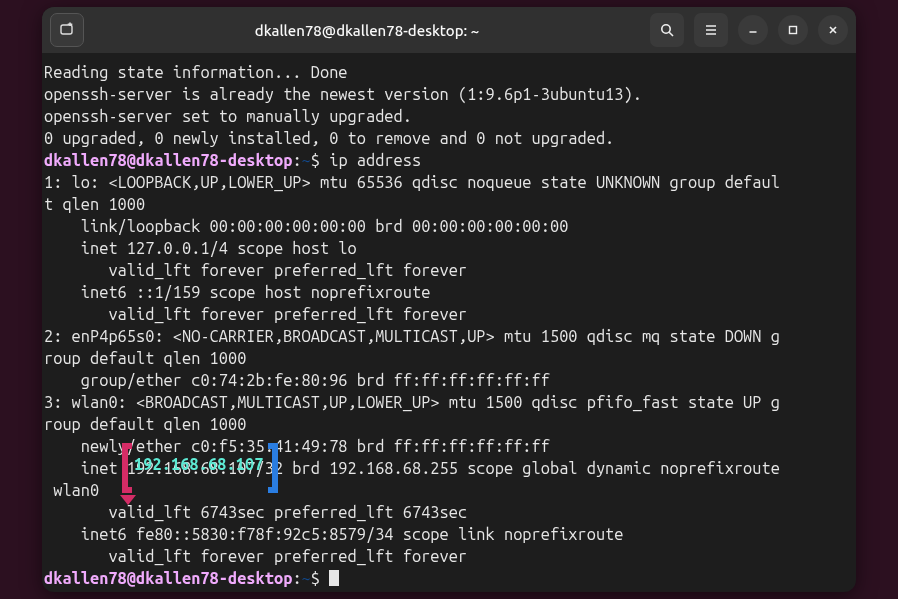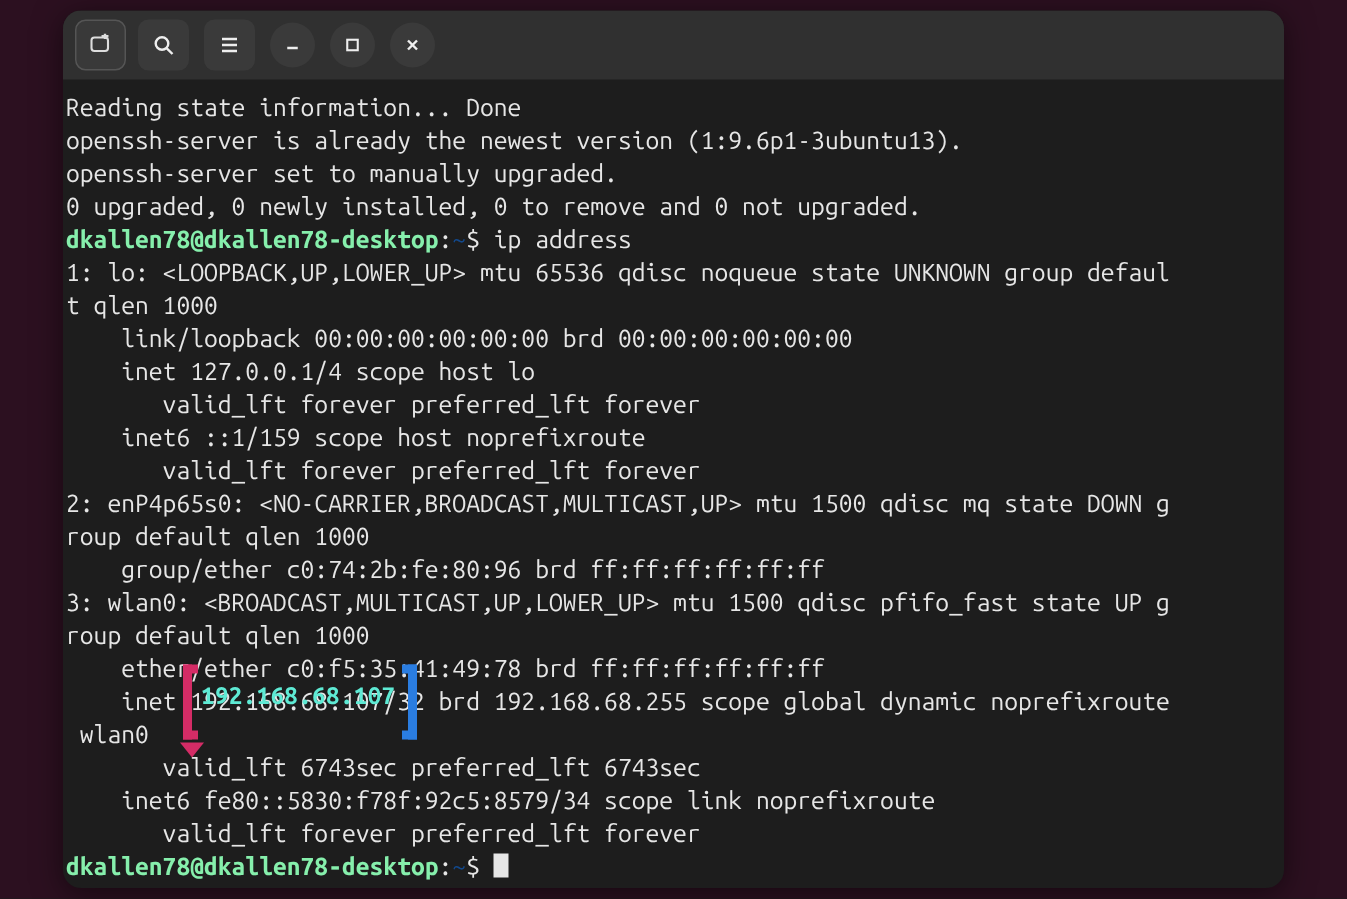--- a/index.html
+++ b/index.html
@@ -69,21 +69,21 @@
     }
     .terminal {
       padding: 8px 2px 2px 2px;
       color: #e6e6e6;
       font-family: 'Ubuntu Mono', 'DejaVu Sans Mono', monospace;
       font-size: 16.4px;
       line-height: 22px;
       white-space: pre;
       letter-spacing: 0.02px;
     }
-    .prompt-user { color: #86efac; font-weight: bold; }
+    .prompt-user { color: #f0abfc; font-weight: bold; }
     .prompt-colon { color: #e6e6e6; }
     .prompt-tilde { color: #12488b; }
     .prompt-dollar { color: #e6e6e6; }
     .cursor-block {
       display: inline-block;
       width: 10px;
       height: 16px;
       background: #e6e6e6;
       vertical-align: -2px;
     }
@@ -140,20 +140,21 @@
 
 <div class="window">
   <div class="titlebar">
     <div class="tb-btn newtab">
       <svg width="16" height="16" viewBox="0 0 16 16">
           <rect x="2" y="3" width="11" height="9" rx="2" fill="none" stroke="#ddd" stroke-width="1.4"></rect>
           <line x1="11" y1="4" x2="11" y2="0.5" stroke="#ddd" stroke-width="1.6"></line>
           <line x1="8.7" y1="2.2" x2="13.3" y2="2.2" stroke="#ddd" stroke-width="1.6"></line>
         </svg>
     </div>
+    <div class="title">dkallen78@dkallen78-desktop: ~</div>
     <div class="right-btns">
       <div class="tb-btn bare">
         <svg width="16" height="16" viewBox="0 0 16 16">
             <circle cx="7" cy="7" r="4.2" fill="none" stroke="#eee" stroke-width="1.6"></circle>
             <line x1="10.2" y1="10.2" x2="14" y2="14" stroke="#eee" stroke-width="1.6"></line>
           </svg>
       </div>
       <div class="tb-btn bare">
         <svg width="16" height="16" viewBox="0 0 16 16">
             <line x1="3" y1="4" x2="13" y2="4" stroke="#eee" stroke-width="1.6"></line>
@@ -190,21 +191,21 @@
 <span>    link/loopback 00:00:00:00:00:00 brd 00:00:00:00:00:00</span>
 <span>    inet 127.0.0.1/4 scope host lo</span>
 <span>       valid_lft forever preferred_lft forever</span>
 <span>    inet6 ::1/159 scope host noprefixroute</span>
 <span>       valid_lft forever preferred_lft forever</span>
 <span>2: enP4p65s0: &lt;NO-CARRIER,BROADCAST,MULTICAST,UP&gt; mtu 1500 qdisc mq state DOWN g</span>
 <span>roup default qlen 1000</span>
 <span>    group/ether c0:74:2b:fe:80:96 brd ff:ff:ff:ff:ff:ff</span>
 <span>3: wlan0: &lt;BROADCAST,MULTICAST,UP,LOWER_UP&gt; mtu 1500 qdisc pfifo_fast state UP g</span>
 <span>roup default qlen 1000</span>
-<span>    ether/ether c0:f5:35:41:49:78 brd ff:ff:ff:ff:ff:ff</span>
+<span>    newly/ether c0:f5:35:41:49:78 brd ff:ff:ff:ff:ff:ff</span>
 <span>    inet 192.168.68.107/32 brd 192.168.68.255 scope global dynamic noprefixroute</span>
 <span> wlan0</span>
 <span>       valid_lft 6743sec preferred_lft 6743sec</span>
 <span>    inet6 fe80::5830:f78f:92c5:8579/34 scope link noprefixroute</span>
 <span>       valid_lft forever preferred_lft forever</span>
 <span class="prompt-user">dkallen78@dkallen78-desktop</span><span class="prompt-colon">:</span><span class="prompt-tilde">~</span><span class="prompt-dollar">$ </span><span class="cursor-block"></span></div>
 </div>
 
 <div class="highlight">
   <div class="bracket-l"></div>

